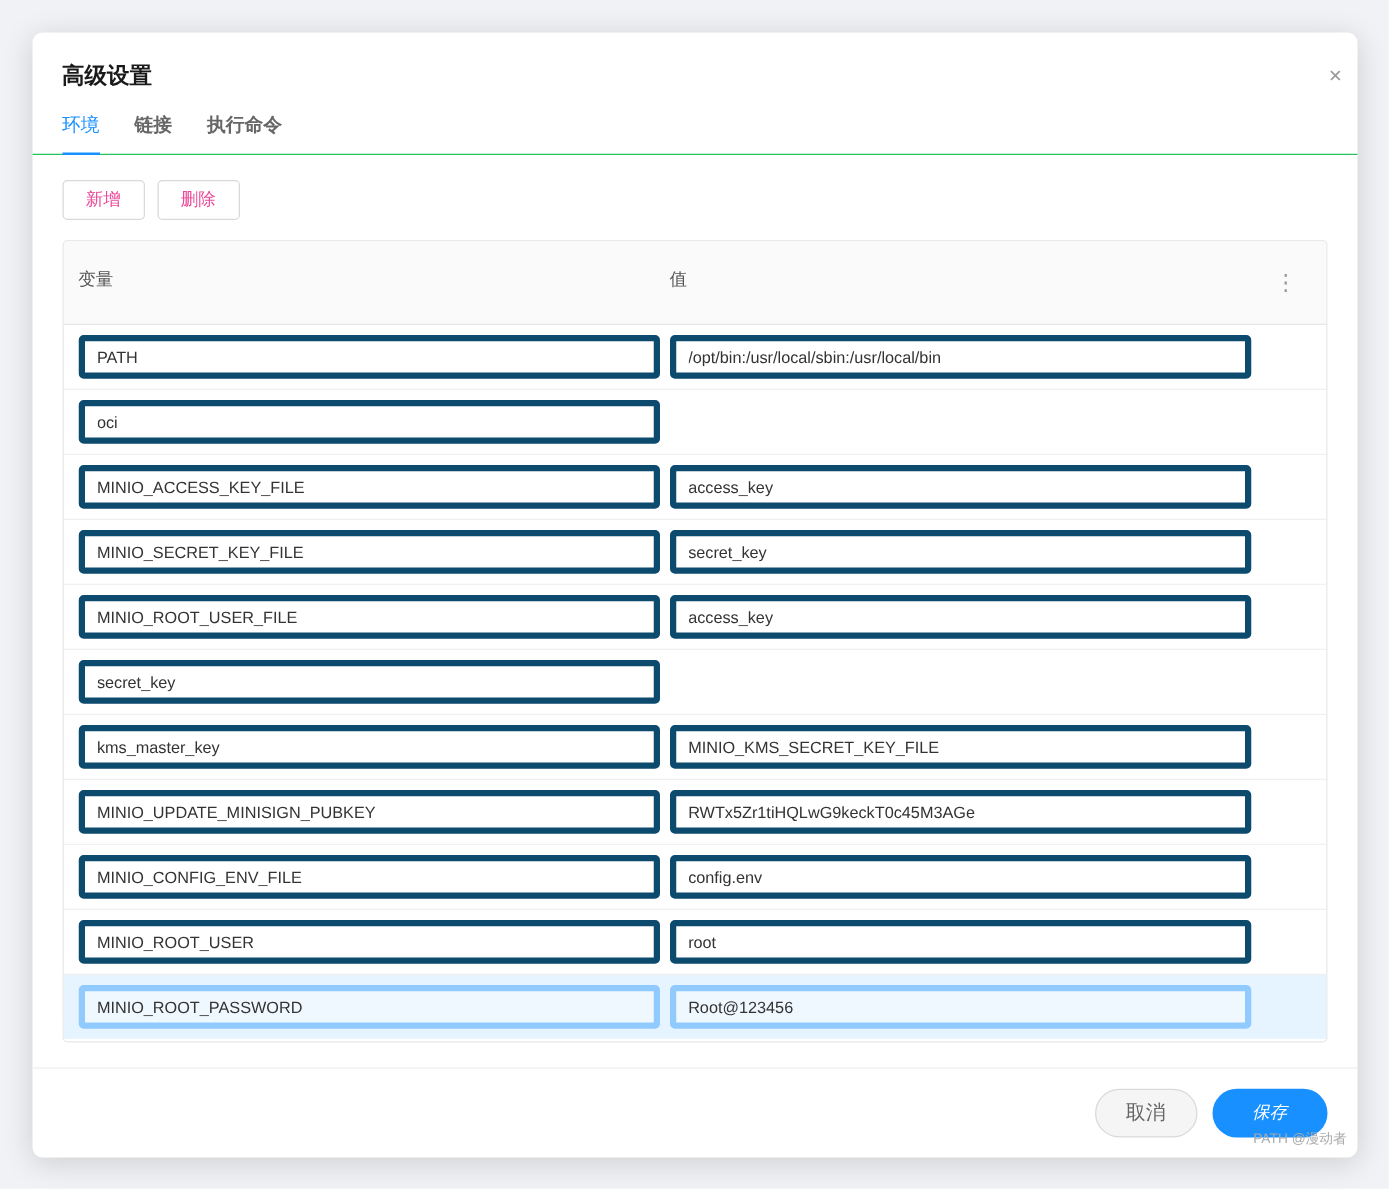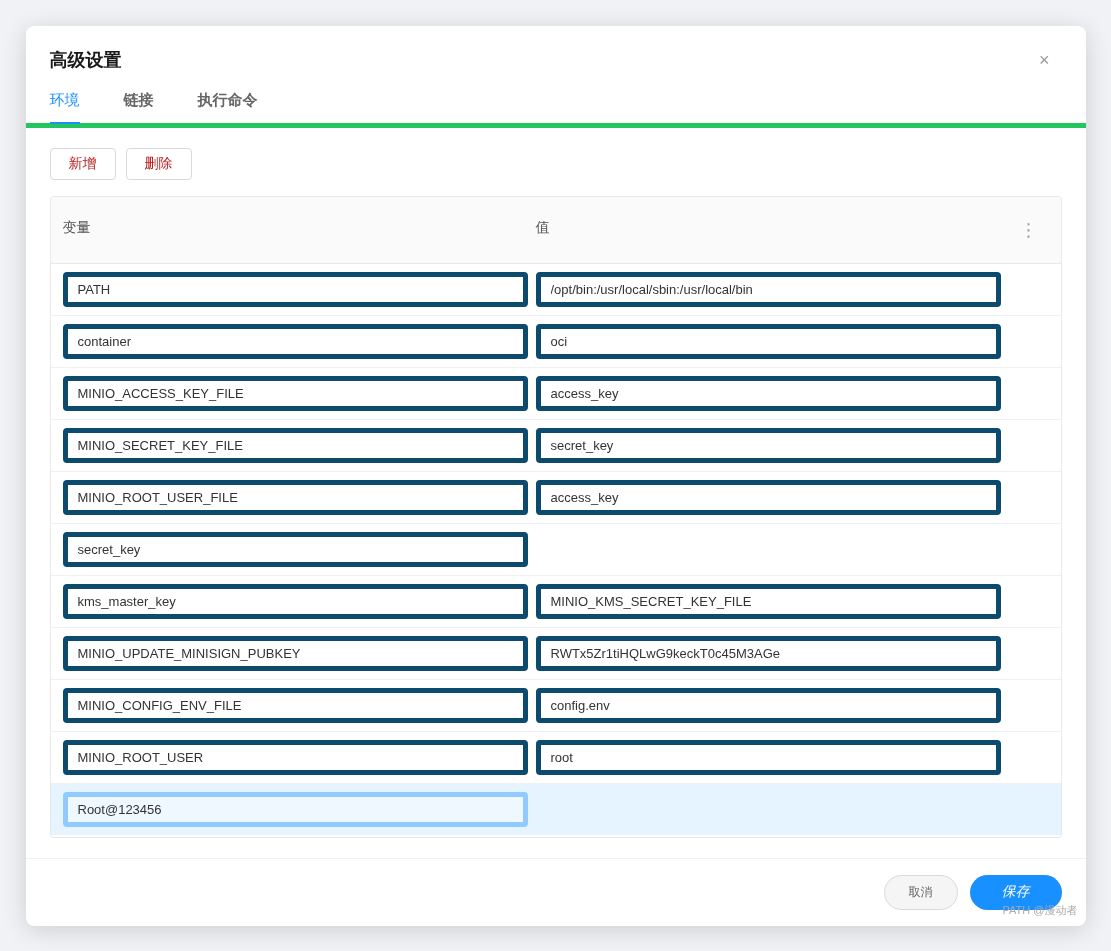--- a/index.html
+++ b/index.html
@@ -26,21 +26,21 @@
       position: relative;
       padding: 0;
       display: flex;
       flex-direction: column;
     }
 
     .dialog-header {
       display: flex;
       justify-content: space-between;
       align-items: center;
-      padding: 20px 32px 0 24px;
+      padding: 20px 8px 0 24px;
     }
 
     .dialog-title {
       font-size: 18px;
       font-weight: 600;
       color: #1a1a1a;
     }
 
     .close-btn {
       background: none;
@@ -49,23 +49,23 @@
       color: #999;
       font-size: 18px;
       padding: 4px;
       display: flex;
       align-items: center;
       justify-content: center;
     }
 
     .tabs {
       display: flex;
-      gap: 44px;
+      gap: 28px;
       padding: 16px 24px 0 24px;
-      border-bottom: 5px solid #22c55e;
+      border-bottom: 1px solid #22c55e;
     }
 
     .tab {
       font-size: 15px;
       color: #666;
       cursor: pointer;
       padding-bottom: 12px;
       border-bottom: 2px solid transparent;
       margin-bottom: -1px;
       font-weight: bold;
@@ -90,21 +90,21 @@
       margin-bottom: 16px;
     }
 
     .btn {
       padding: 6px 18px;
       border-radius: 4px;
       font-size: 14px;
       cursor: pointer;
       border: 1px solid #d9d9d9;
       background: #fff;
-      color: #b91c1c;
+      color: #ec4899;
     }
 
     .table-wrapper {
       border: 1px solid #e8e8e8;
       border-radius: 4px;
       overflow: hidden;
       flex: 1;
     }
 
     .table-header {
@@ -170,21 +170,21 @@
       padding: 16px 24px;
       border-top: 1px solid #f0f0f0;
     }
 
     .btn-cancel {
       padding: 8px 24px;
       border-radius: 20px;
       border: 1px solid #d9d9d9;
       background: #f5f5f5;
       color: #666;
-      font-size: 12px;
+      font-size: 16px;
       cursor: pointer;
     }
 
     .btn-save {
       padding: 8px 32px;
       border-radius: 20px;
       border: none;
       background: #1890ff;
       color: #fff;
       font-size: 14px;
@@ -230,21 +230,20 @@
         <div class="table-header-actions">⋮</div>
       </div>
       <div id="table-body">
 
       <div class="table-row">
             <div><input type="text" class="cell-input" value="PATH" style=""></div>
             <div><input type="text" class="cell-input" value="/opt/bin:/usr/local/sbin:/usr/local/bin" style=""></div>
             <div style="width: 40px;"></div>
           </div>
           <div class="table-row">
-            <div><input type="text" class="cell-input" value="container" style=""></div>
             <div><input type="text" class="cell-input" value="oci" style=""></div>
             <div style="width: 40px;"></div>
           </div>
           <div class="table-row">
             <div><input type="text" class="cell-input" value="MINIO_ACCESS_KEY_FILE" style=""></div>
             <div><input type="text" class="cell-input" value="access_key" style=""></div>
             <div style="width: 40px;"></div>
           </div>
           <div class="table-row">
             <div><input type="text" class="cell-input" value="MINIO_SECRET_KEY_FILE" style=""></div>
@@ -274,20 +273,21 @@
             <div><input type="text" class="cell-input" value="MINIO_CONFIG_ENV_FILE" style=""></div>
             <div><input type="text" class="cell-input" value="config.env" style=""></div>
             <div style="width: 40px;"></div>
           </div>
           <div class="table-row">
             <div><input type="text" class="cell-input" value="MINIO_ROOT_USER" style=""></div>
             <div><input type="text" class="cell-input" value="root" style=""></div>
             <div style="width: 40px;"></div>
           </div>
           <div class="table-row selected">
+            <div><input type="text" class="cell-input" value="MINIO_ROOT_PASSWORD" style=""></div>
             <div><input type="text" class="cell-input" value="Root@123456" style=""></div>
             <div style="width: 40px;"></div>
           </div>
         </div>
     </div>
   </div>
 
   <div class="dialog-footer">
     <button class="btn-cancel">取消</button>
     <button class="btn-save">保存</button>

